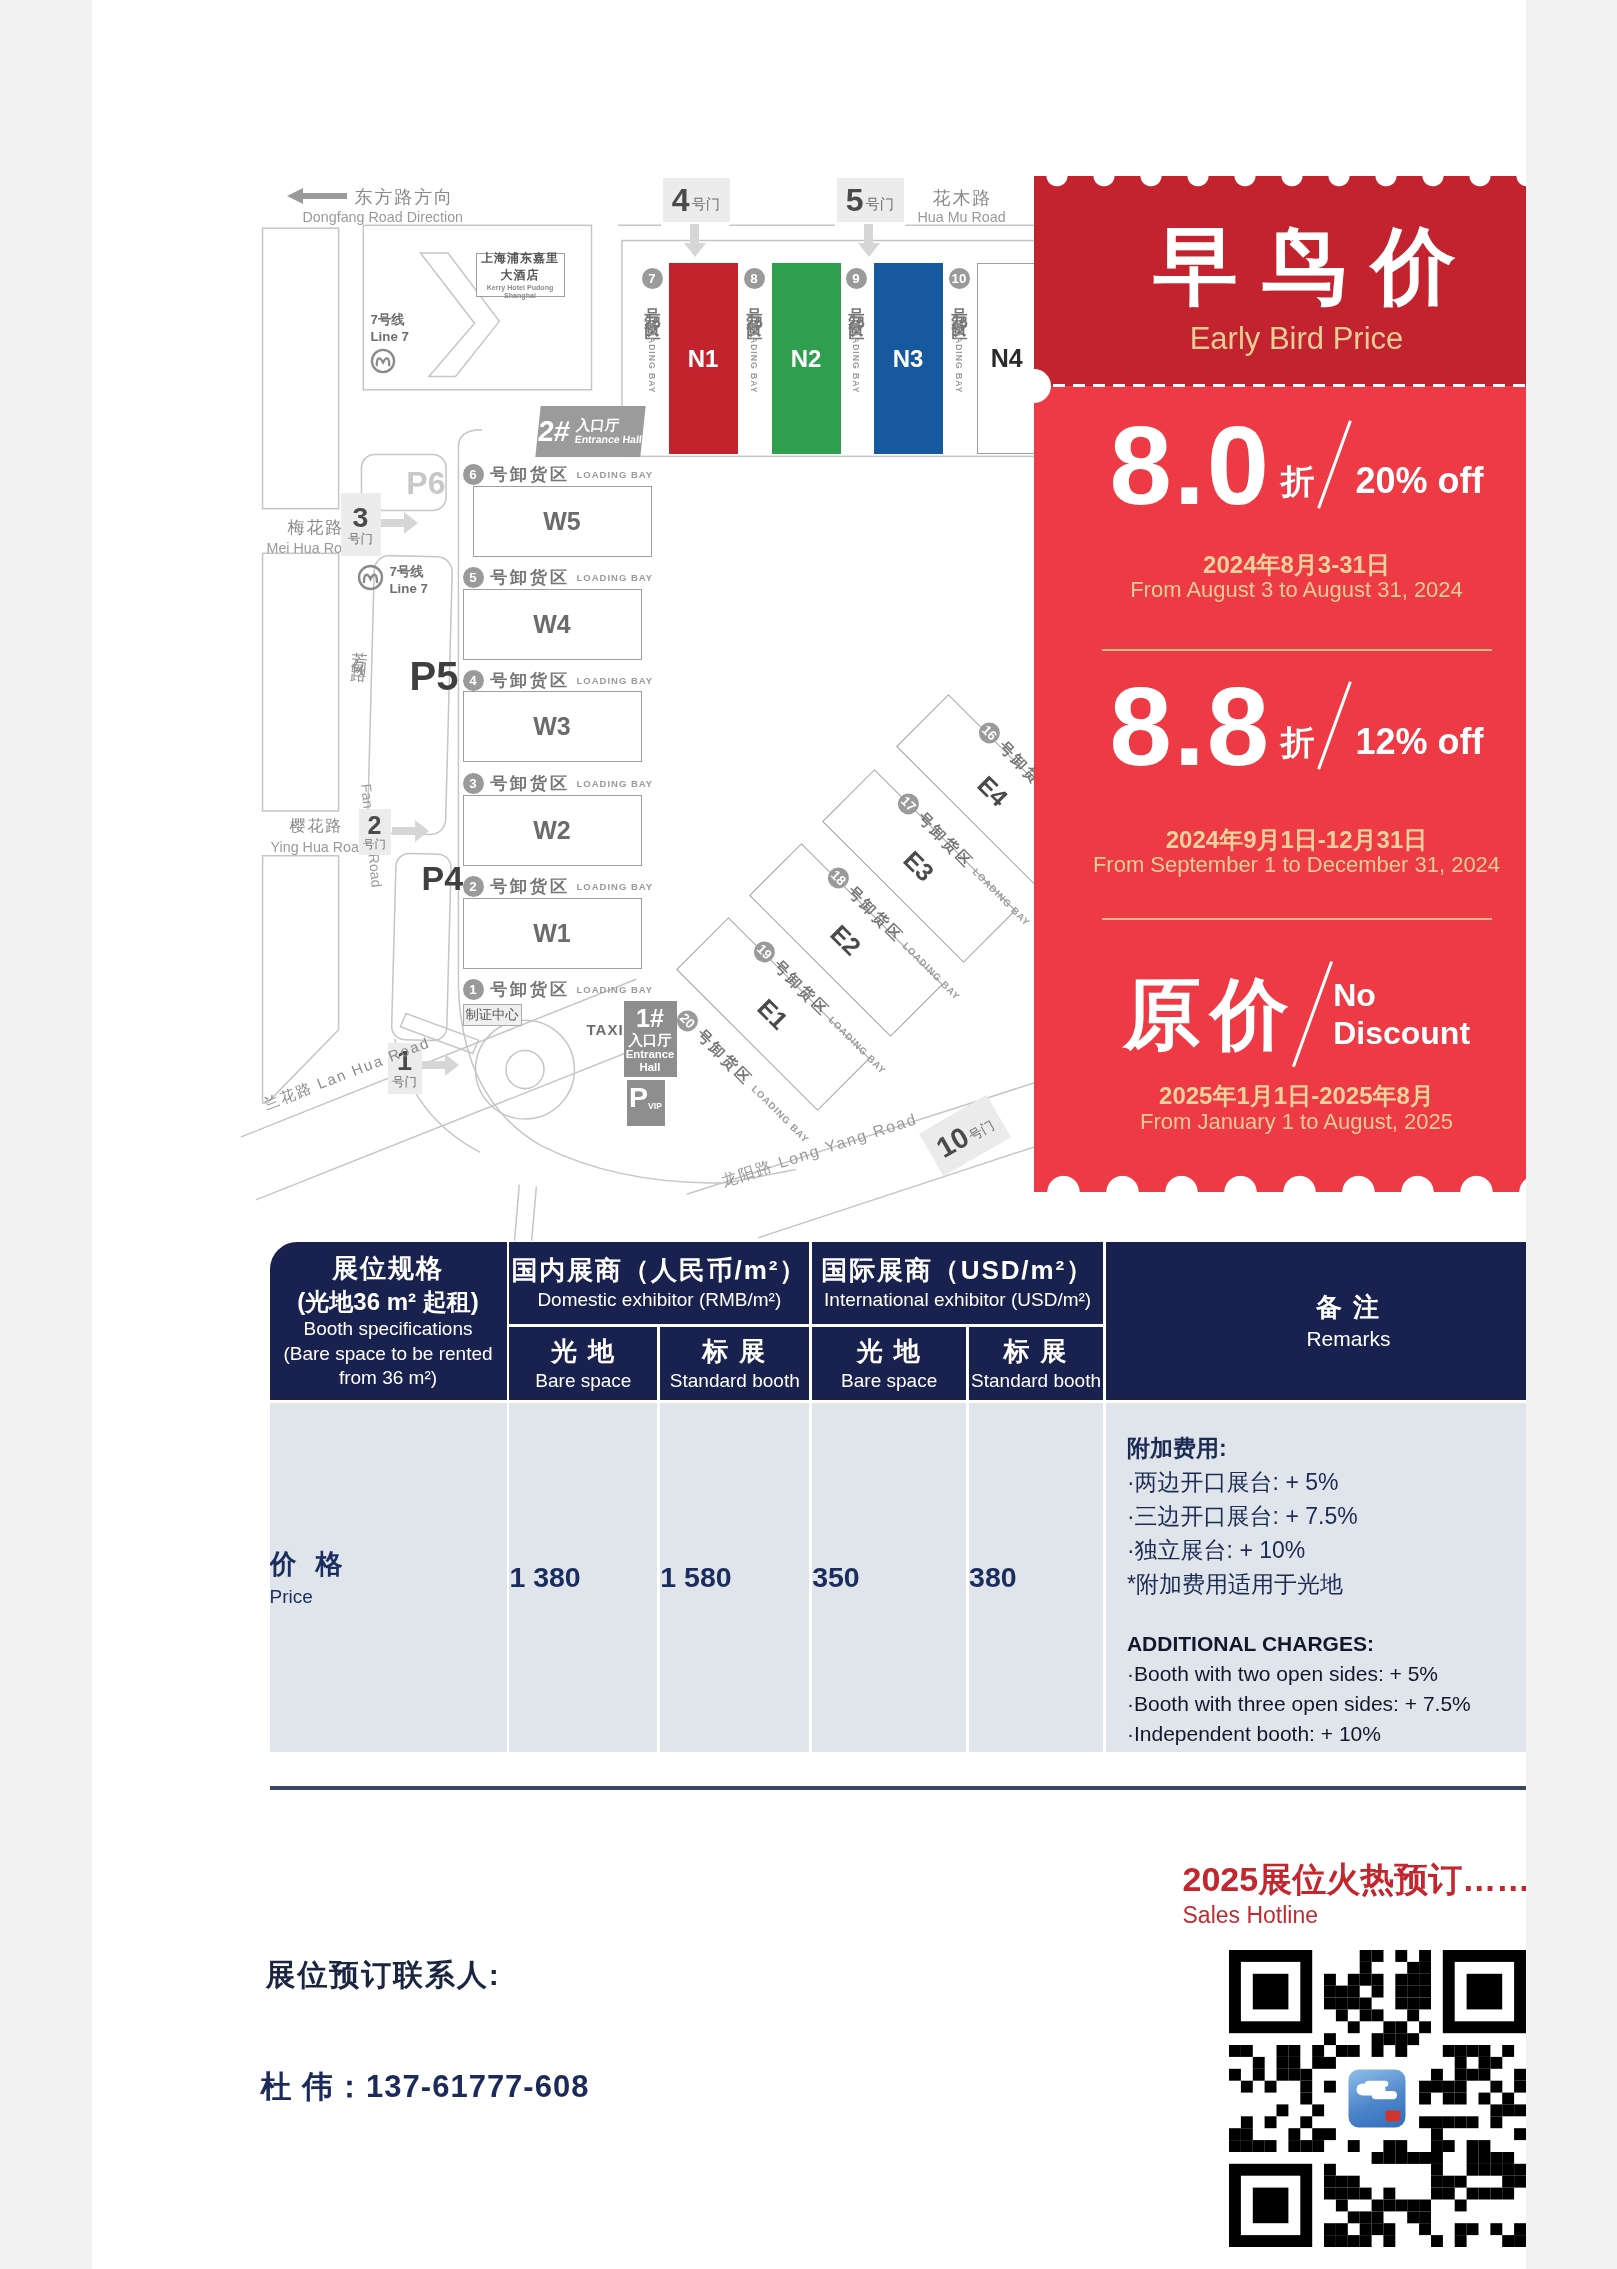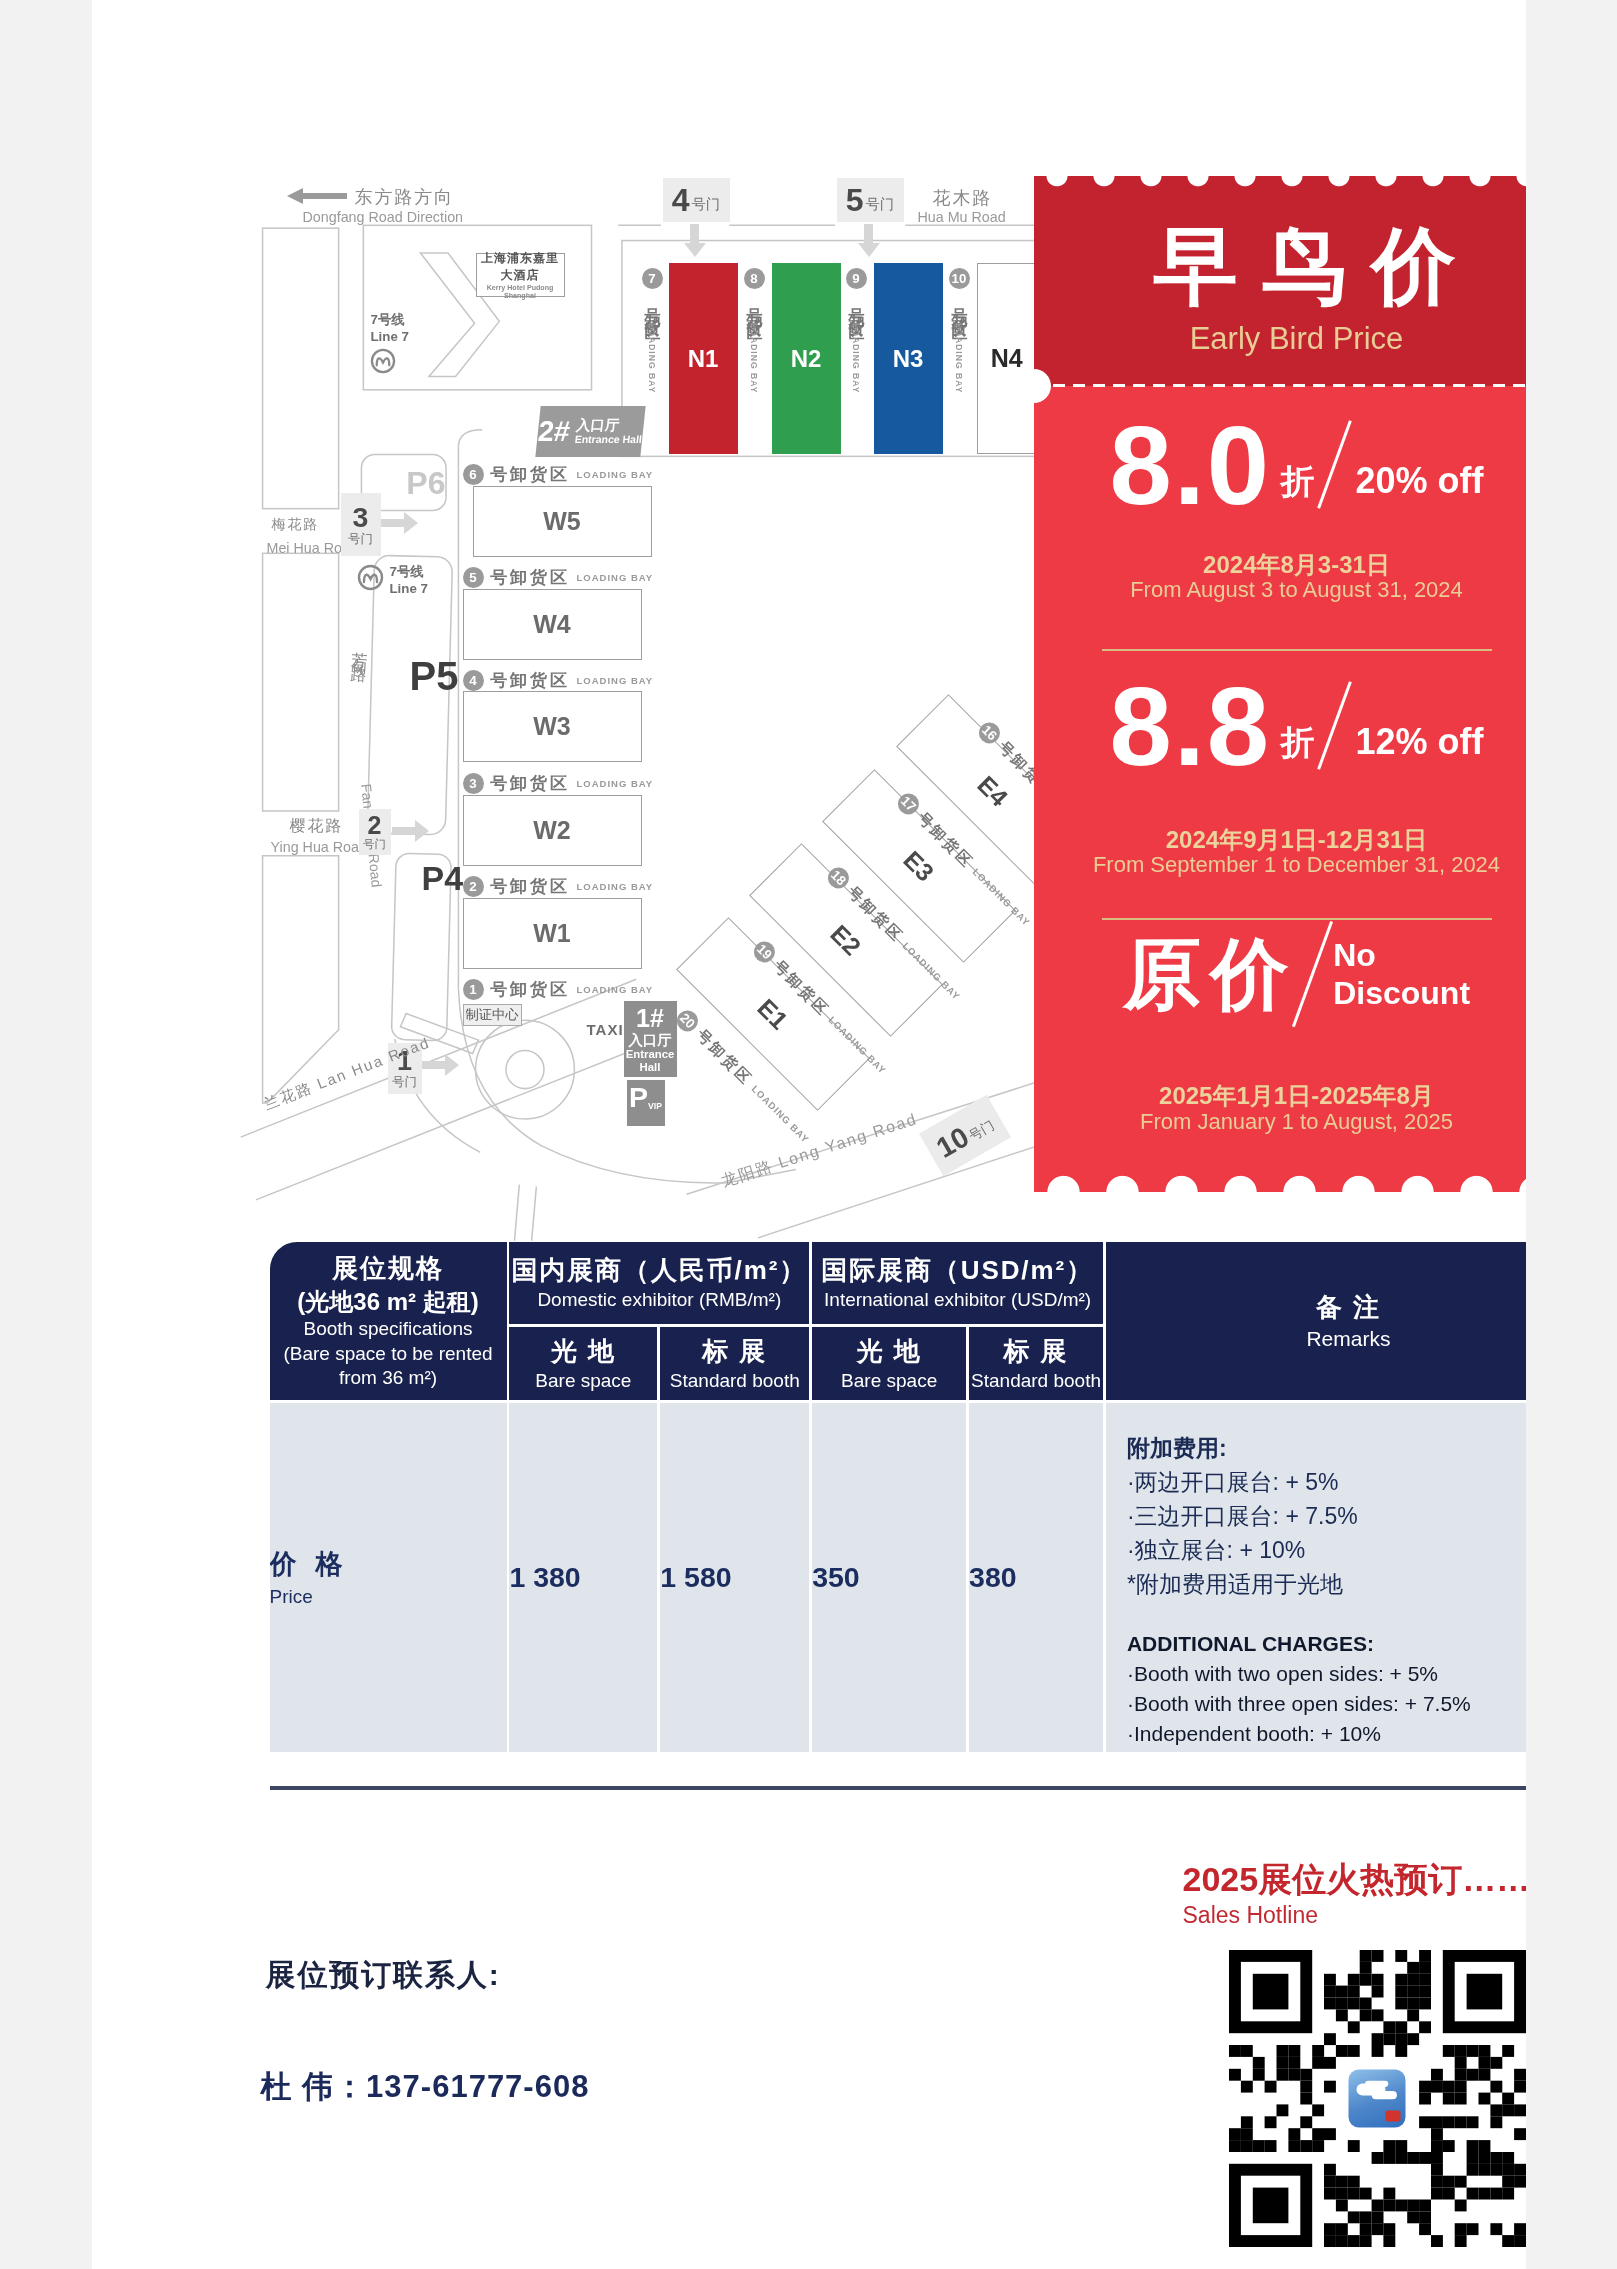--- a/index.html
+++ b/index.html
@@ -219,21 +219,21 @@
     <span class="bay-zh">号卸货区</span>
     <span class="bay-en">LOADING BAY</span>
   </div>
   <div class="abs nbay" style="left:857px;top:268px;">
     <span class="cnum">10</span>
     <span class="bay-zh">号卸货区</span>
     <span class="bay-en">LOADING BAY</span>
   </div>
 
   <div class="abs plabel" style="left:269px;top:465px;width:85px;font-size:32px;color:#c8c8c8;">P6</div>
-  <div class="abs road-zh" style="left:180px;top:516px;font-size:14px;">梅花路</div>
+  <div class="abs road-zh" style="left:196px;top:516px;font-size:17px;">梅花路</div>
   <div class="abs road-en" style="left:175px;top:540px;">Mei Hua Road</div>
   <div class="abs gate v" style="left:249px;top:493px;width:40px;height:63px;">
     <span class="num" style="font-size:28.5px;">3</span>
     <span class="suf">号门</span>
   </div>
   <div class="abs garrow" style="left:289px;top:512px;">
       <span class="stem"></span>
       <span class="tri"></span>
     </div>
 
@@ -386,21 +386,21 @@
       <div class="tier-row" style="top:293px;">
         <span class="big">8.8</span>
         <span class="unit">折</span>
         <span class="slash"></span>
         <span class="off">12% off</span>
       </div>
       <div class="tier-date-zh" style="top:438px;">2024年9月1日-12月31日</div>
       <div class="tier-date-en" style="top:466px;">From September 1 to December 31, 2024</div>
       <div class="tier-div" style="top:532px;"></div>
 
-      <div class="tier-row t3" style="top:532px;">
+      <div class="tier-row t3" style="top:572px;">
         <span class="bigcn">原价</span>
         <span class="slash"></span>
         <span class="offcol">
           <div>No</div>
           <div>Discount</div>
         </span>
       </div>
       <div class="tier-date-zh" style="top:694px;">2025年1月1日-2025年8月</div>
       <div class="tier-date-en" style="top:723px;">From January 1 to August, 2025</div>
     </div>

